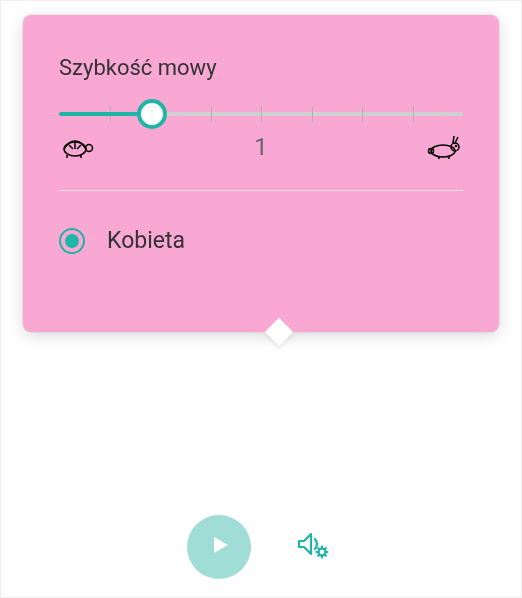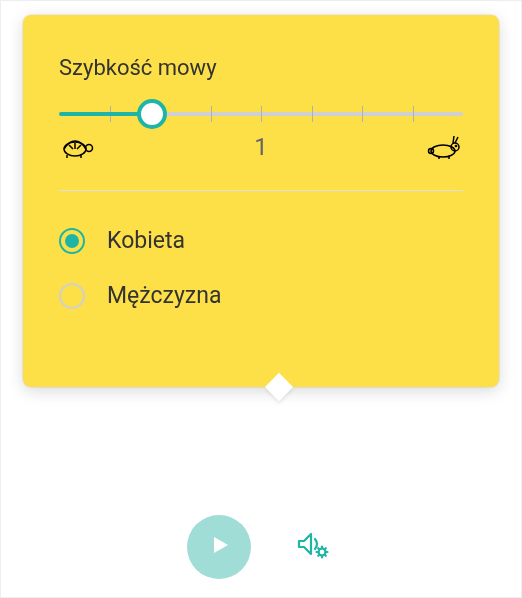--- a/index.html
+++ b/index.html
@@ -9,21 +9,21 @@
       background: #ffffff;
       font-family: -apple-system, BlinkMacSystemFont, "Segoe UI", Roboto, sans-serif;
       position: relative;
       border: 1px solid #eee;
     }
     .popup {
       position: absolute;
       top: 14px;
       left: 22px;
       right: 22px;
-      background: #fde047;
+      background: #f9a8d4;
       border-radius: 8px;
       box-shadow: 0 4px 16px rgba(0,0,0,0.15), 0 0 0 1px rgba(0,0,0,0.05);
       padding: 40px 36px 50px 36px;
     }
     .popup::after {
       content: "";
       position: absolute;
       bottom: -10px;
       left: 246px;
       width: 20px;
@@ -216,24 +216,20 @@
   <div class="divider"></div>
 
 
   <div class="radio-group">
     <div class="radio-option">
       <div class="radio-circle selected">
         <div class="radio-dot"></div>
       </div>
       <span class="radio-label">Kobieta</span>
     </div>
-    <div class="radio-option">
-      <div class="radio-circle"></div>
-      <span class="radio-label">Mężczyzna</span>
-    </div>
   </div>
 
 </div>
 
 <div class="bottom-controls">
   <div class="play-button">
     <span>
       <svg width="26" height="26" viewBox="0 0 26 26">
         <path d="M8 5 L 22 13 L 8 21 Z" fill="#ffffff"></path>
       </svg>

